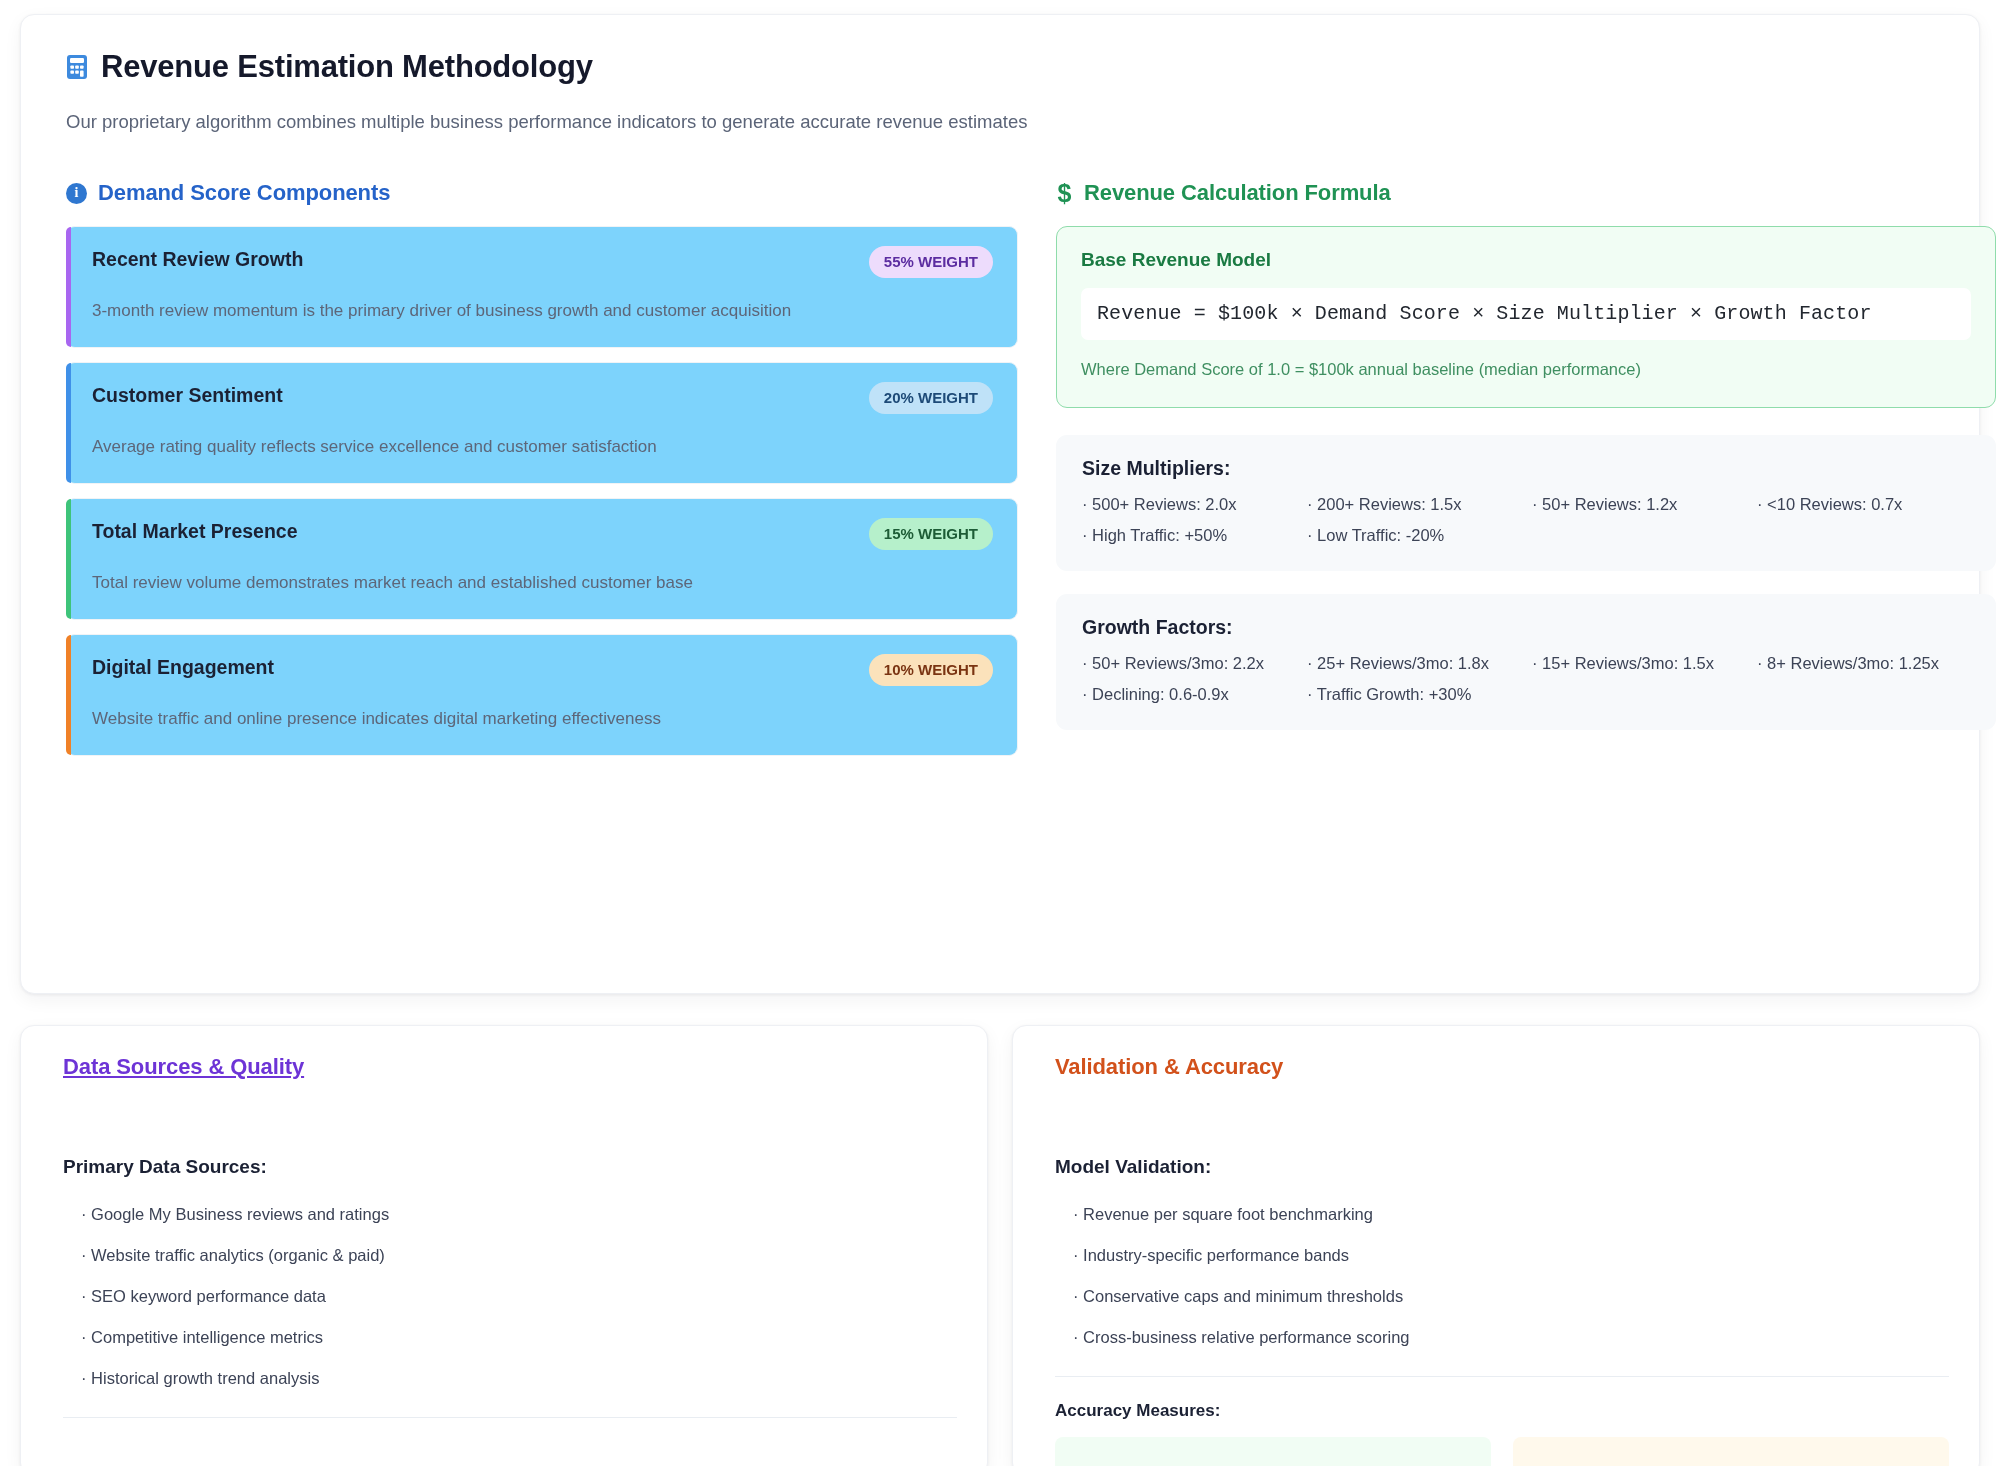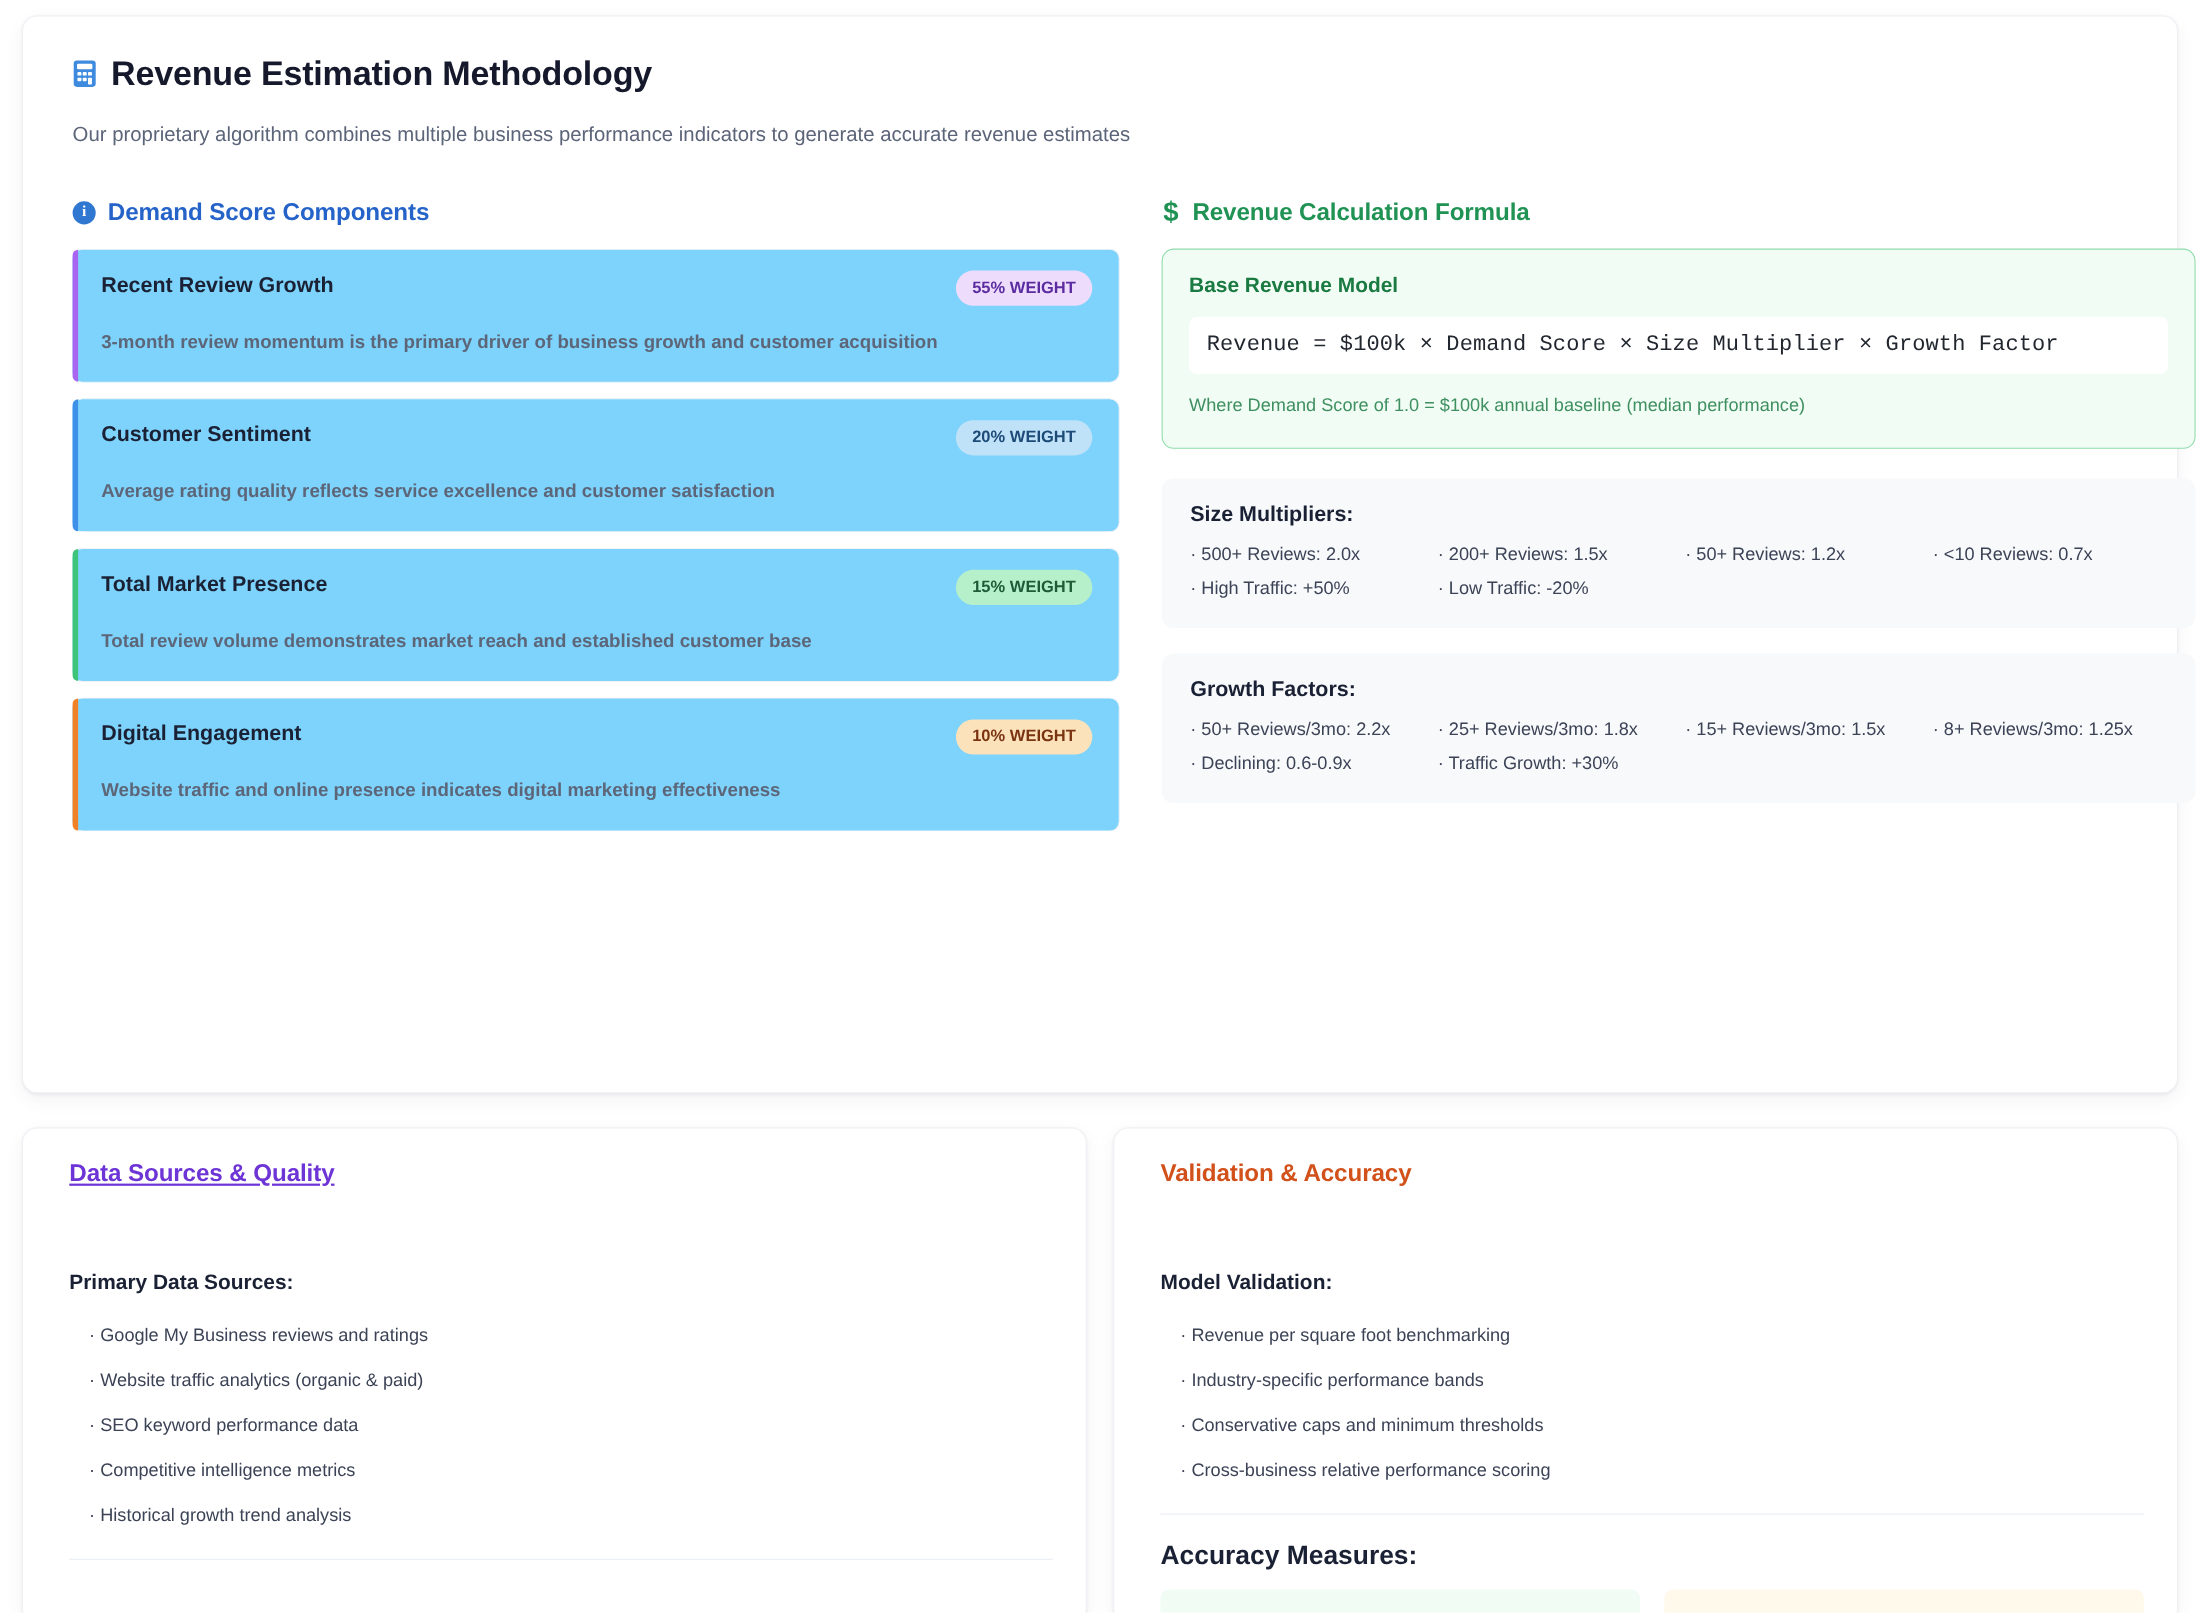--- a/index.html
+++ b/index.html
@@ -119,21 +119,20 @@
     font-weight: 600;
     padding: 7px 15px 8px;
     border-radius: 999px;
     white-space: nowrap;
     margin-top: -2px;
   }
   .comp-desc {
     margin-top: 23px;
     font-size: 17px;
     color: #5d6679;
-    font-weight: bold;
   }
 
   
   .formula-panel {
     background: #f1fdf4;
     border: 1px solid #8fdcab;
     border-radius: 11px;
     padding: 22px 24px 28px;
     margin-bottom: 27px;
   }
@@ -215,21 +214,21 @@
     color: #3c4356;
     padding: 11px 0 11px 18px;
   }
   .divider {
     height: 1px;
     background: #e9edf2;
     margin-top: 18px;
   }
   .sub-head-2 {
     margin-top: 24px;
-    font-size: 24px;
+    font-size: 17px;
     font-weight: 700;
     color: #1b2134;
   }
   .peek-row {
     display: flex;
     gap: 22px;
     margin-top: 16px;
   }
   .peek { height: 40px; border-radius: 8px; flex: 1; }
   .peek-green { background: #f1fdf4; }

